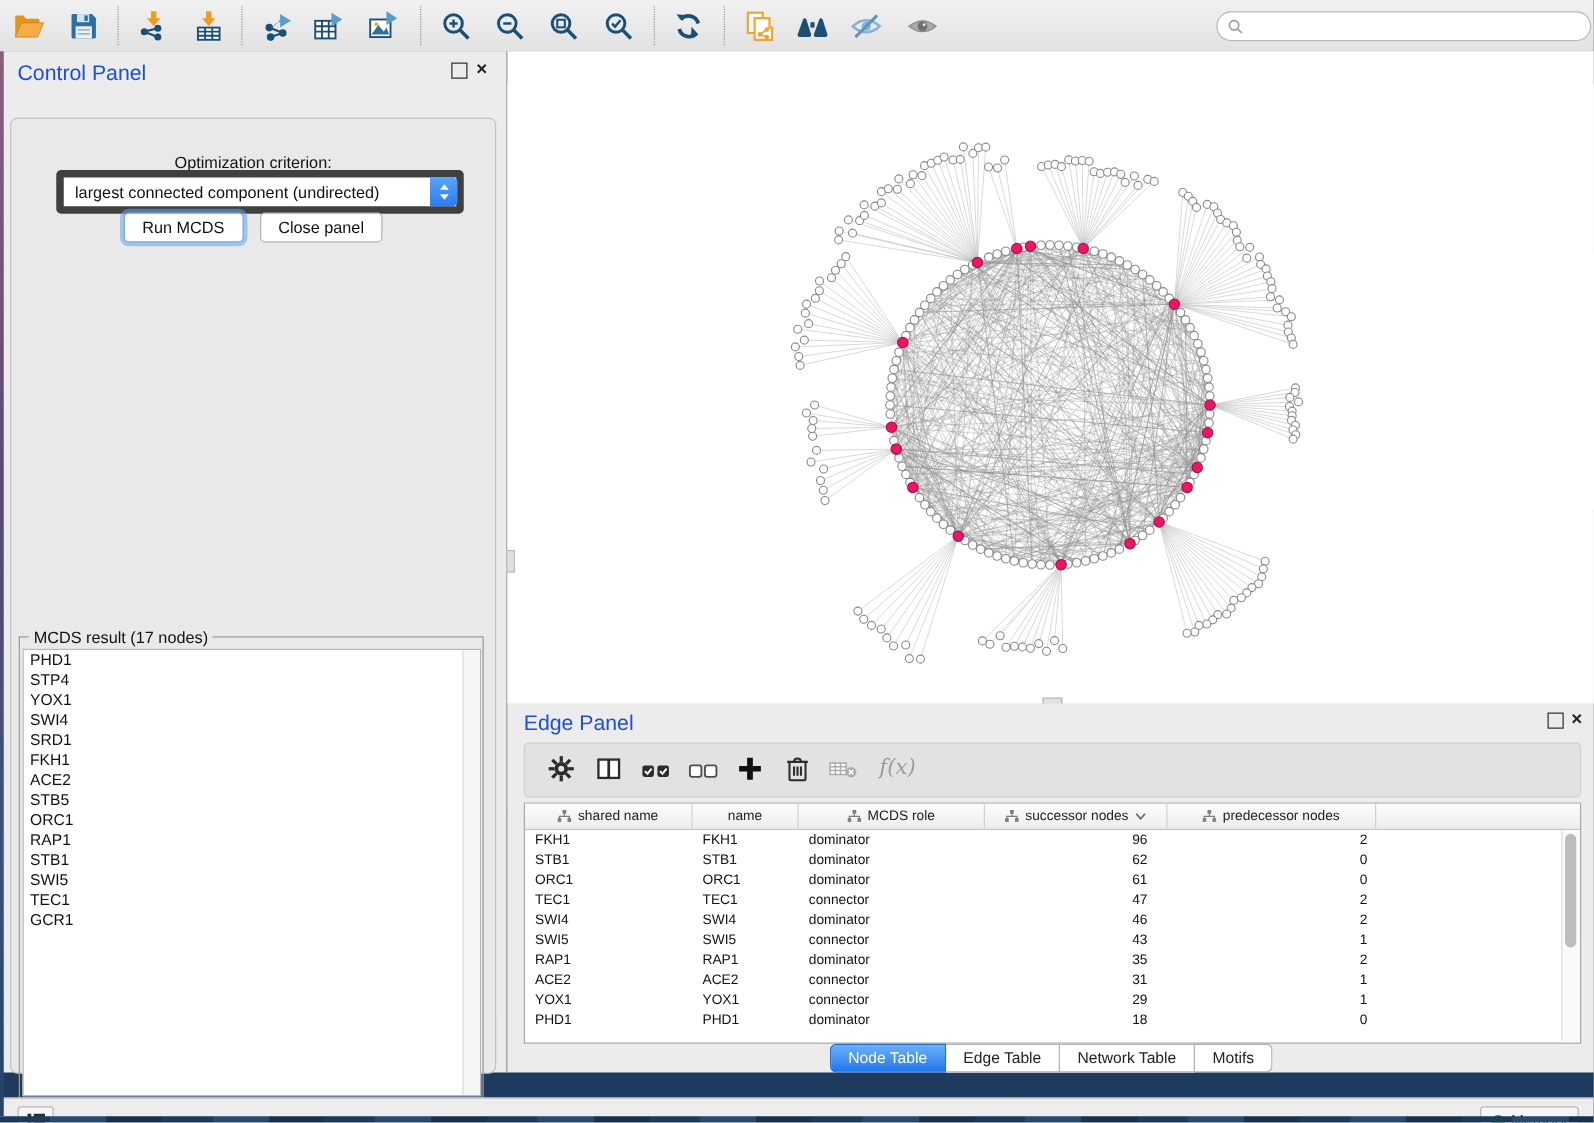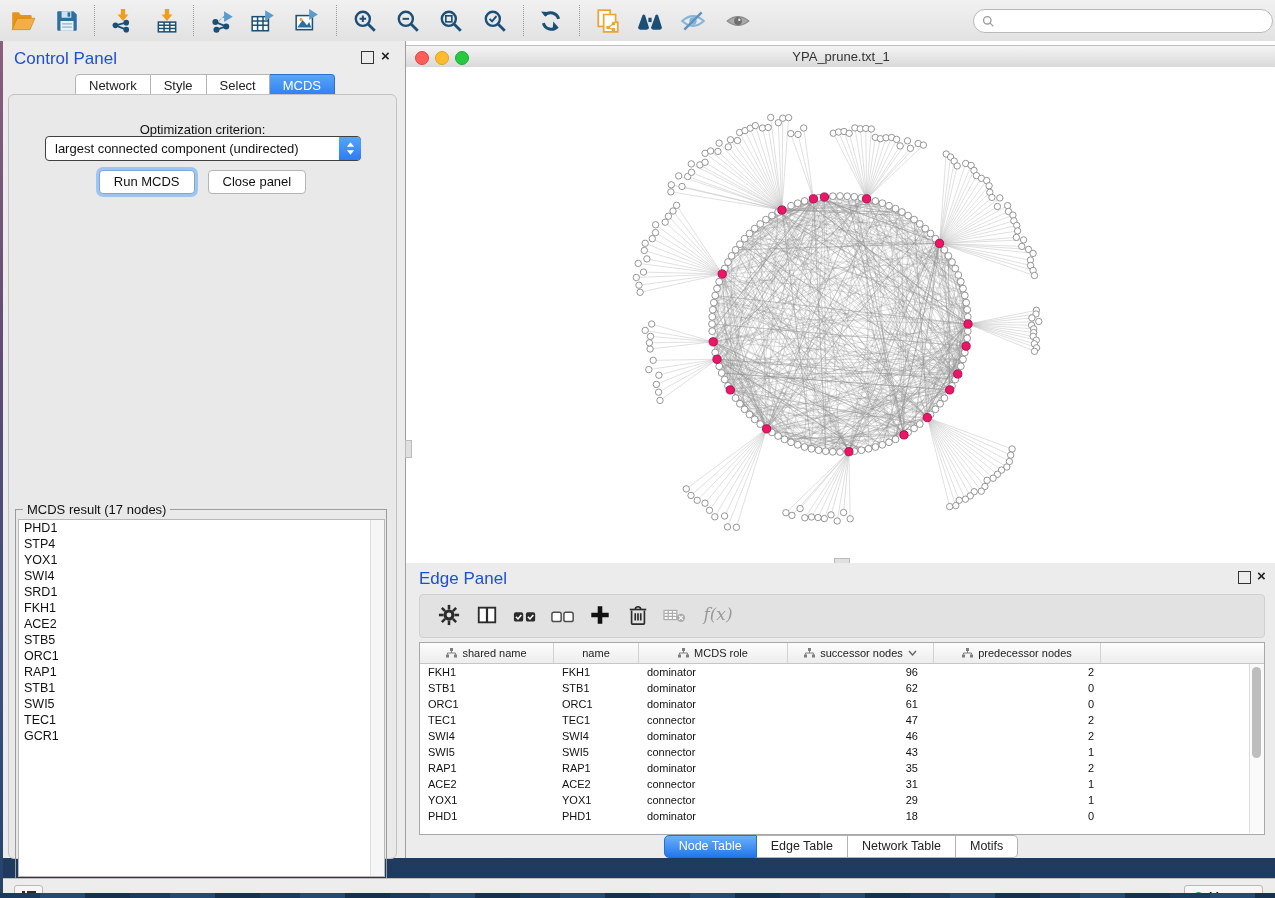--- a/index.html
+++ b/index.html
@@ -29,21 +29,21 @@
   .ctabs{position:absolute;top:33px;left:75px;height:21px;display:flex;}
   .ctab{height:21px;line-height:21px;padding:0 13px;font-size:13px;background:#fff;
     border:1px solid #b3b3b3;border-left:none;cursor:pointer;color:#222;}
   .ctab:first-child{border-left:1px solid #b3b3b3;border-radius:4px 0 0 4px;}
   .ctab:last-child{border-radius:0 4px 4px 0;}
   .ctab.active{background:linear-gradient(180deg,#59a5f8,#2e7ef3);color:#fff;border-color:#2e6fd0;}
   .cbody{position:absolute;left:8px;top:53px;width:387px;height:763px;background:#e9e9e9;
     border:1px solid #c2c2c2;border-radius:6px;}
   .optlabel{position:absolute;top:27px;width:100%;text-align:center;font-size:13px;color:#111;}
   .dropdown{position:absolute;left:36px;top:41px;width:314px;height:23px;background:#fff;
-    border:1px solid #404040;border-radius:4px;display:flex;align-items:center;cursor:pointer;}
+    border:6px solid #404040;border-radius:4px;display:flex;align-items:center;cursor:pointer;}
   .dropdown .dtext{flex:1;font-size:13px;padding-left:9px;color:#111;white-space:nowrap;}
   .stepper{width:22px;height:23px;margin-right:-1px;border-radius:0 4px 4px 0;
     background:linear-gradient(180deg,#55a4fc,#2d7cf4);display:flex;flex-direction:column;
     align-items:center;justify-content:center;gap:2px;}
   .btnrow{position:absolute;top:75px;width:100%;display:flex;justify-content:center;gap:13px;}
   .btn{height:22px;line-height:22px;padding:0 14px;background:#fff;border:1px solid #b5b5b5;
     border-radius:4px;font-size:13px;color:#111;cursor:pointer;}
   .btn.focus{box-shadow:0 0 0 3px rgba(100,165,245,.55);border-color:#7aa8d8;}
   .groupbox{position:absolute;left:6px;top:414px;width:370px;height:368px;border:1px solid #9c9c9c;}
   .legend{position:absolute;left:7px;top:-8px;background:#e9e9e9;padding:0 4px;font-size:13px;color:#111;}
@@ -239,26 +239,20 @@
   </div>
 </div>
 
 <div class="abs cpanel">
   <div class="abs" style="left:14px;top:8px">
     <span class="paneltitle">Control Panel</span>
   </div>
   <div class="abs" style="left:361px;top:9px"><span class="wbtn"></span></div>
   <div class="abs xbtn" style="left:381px;top:9px">×</div>
 
-  <div class="ctabs" id="control-tabs">
-      <div class="ctab">Network</div>
-      <div class="ctab">Style</div>
-      <div class="ctab">Select</div>
-      <div class="ctab active">MCDS</div>
-    </div>
 
   <div class="cbody">
     <div class="optlabel">Optimization criterion:</div>
     <div class="dropdown">
       <span class="dtext">largest connected component (undirected)</span>
       <span class="stepper">
         <svg width="9" height="6" viewBox="0 0 10 6">
             <path d="M1 5 L5 0 L9 5 Z" fill="#fff"></path>
           </svg>
         <svg width="9" height="6" viewBox="0 0 10 6">
@@ -287,26 +281,20 @@
           <div class="mcdsitem">STB1</div>
           <div class="mcdsitem">SWI5</div>
           <div class="mcdsitem">TEC1</div>
           <div class="mcdsitem">GCR1</div>
         </div>
     </div>
   </div>
 </div>
 
 <div class="abs netwin">
-  <div class="nettitle">
-    <span class="light" style="left:9px;background:#ff5f58;border:1px solid #e0443e"></span>
-    <span class="light" style="left:29px;background:#febb2e;border:1px solid #e0a123"></span>
-    <span class="light" style="left:49px;background:#28c841;border:1px solid #1eaa35"></span>
-    <div class="titletext">YPA_prune.txt_1</div>
-  </div>
   <div class="canvas">
     <svg id="net-svg" width="870" height="496" viewBox="0 0 870 496">
         <g>
           <line x1="554.8" y1="214.7" x2="372.1" y2="369.0" stroke="#8f8f8f" stroke-width="0.7" stroke-opacity="0.33"></line>
           <line x1="546.0" y1="195.1" x2="359.9" y2="152.6" stroke="#8f8f8f" stroke-width="0.7" stroke-opacity="0.33"></line>
           <line x1="426.8" y1="129.2" x2="549.3" y2="312.5" stroke="#8f8f8f" stroke-width="0.7" stroke-opacity="0.33"></line>
           <line x1="476.3" y1="136.2" x2="557.0" y2="292.4" stroke="#8f8f8f" stroke-width="0.7" stroke-opacity="0.33"></line>
           <line x1="542.4" y1="188.9" x2="476.3" y2="136.2" stroke="#8f8f8f" stroke-width="0.7" stroke-opacity="0.33"></line>
           <line x1="329.6" y1="182.9" x2="508.1" y2="152.6" stroke="#8f8f8f" stroke-width="0.7" stroke-opacity="0.33"></line>
           <line x1="434.0" y1="129.0" x2="329.6" y2="331.1" stroke="#8f8f8f" stroke-width="0.7" stroke-opacity="0.33"></line>

